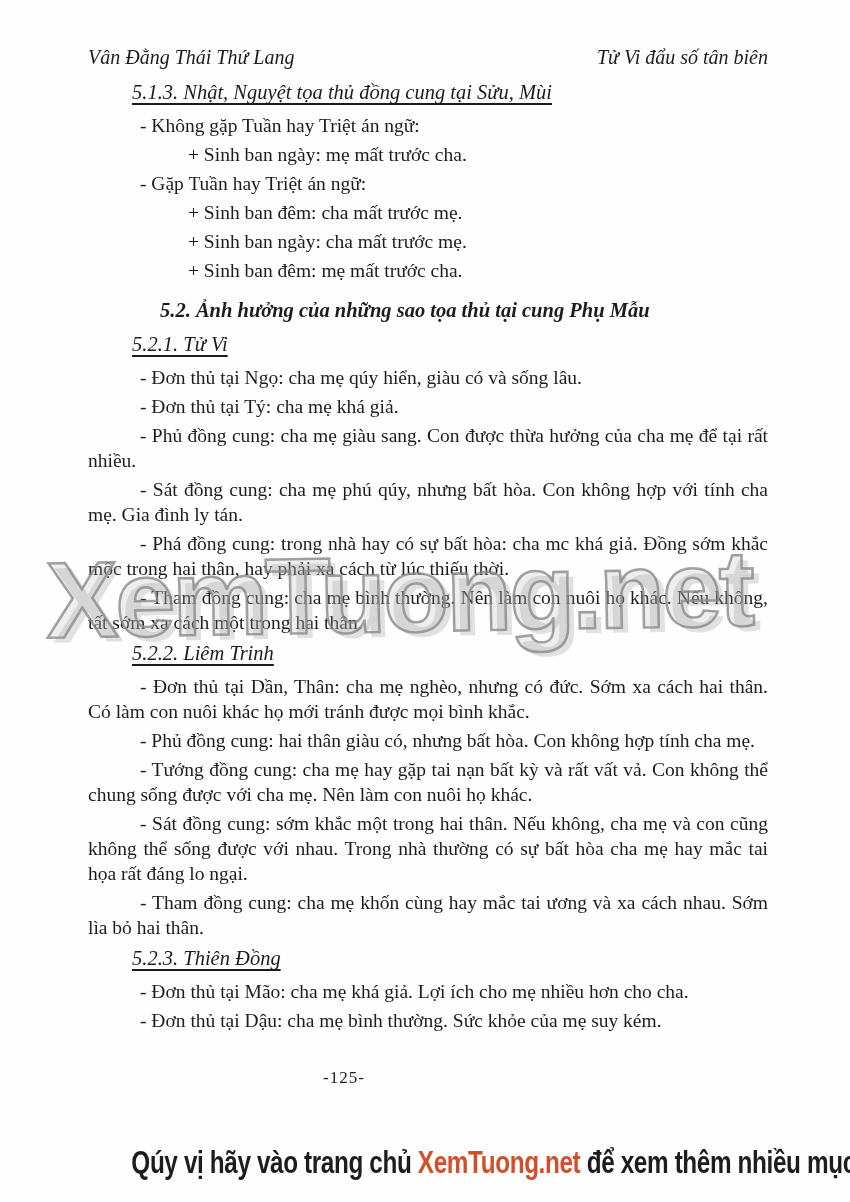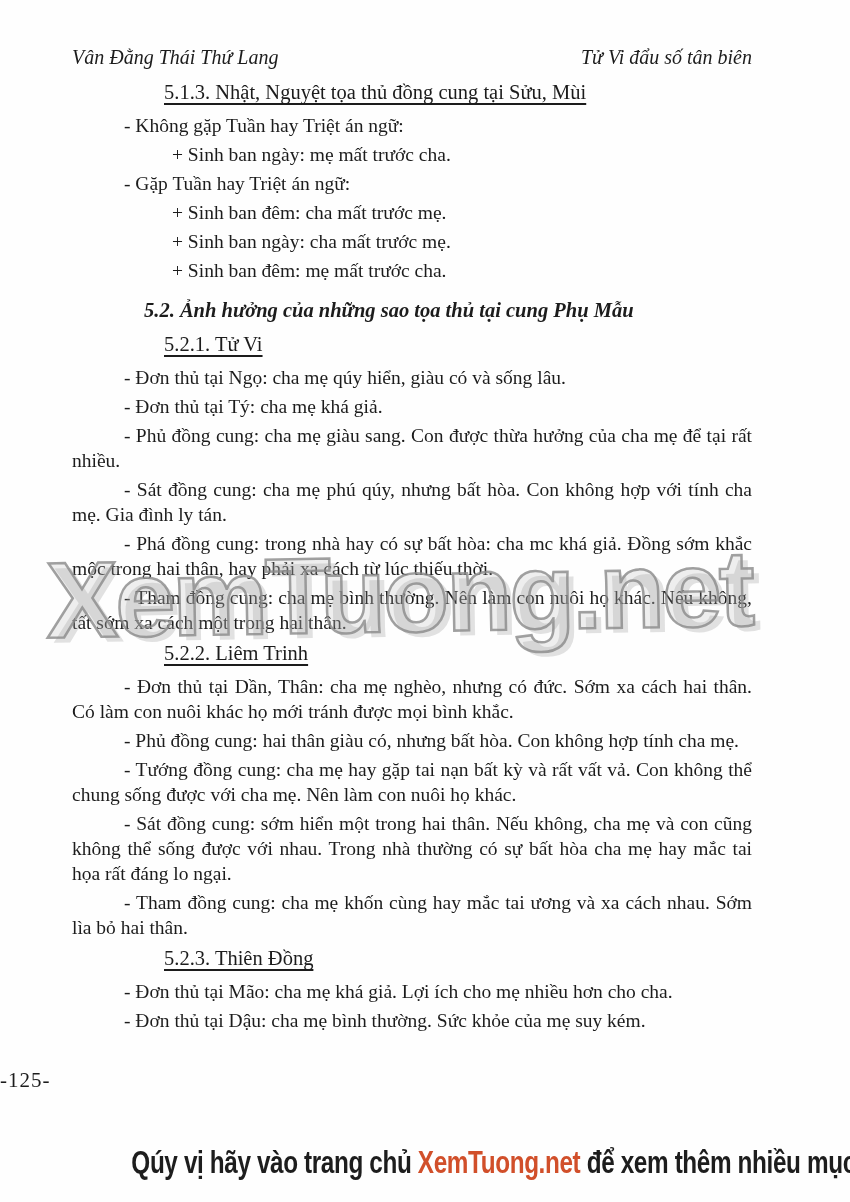--- a/index.html
+++ b/index.html
@@ -2,42 +2,42 @@
 <html lang="vi"><head>
 <meta charset="utf-8">
 <style>
   html,body{margin:0;padding:0;}
   body{
     width:850px;height:1202px;background:#ffffff;
     font-family:"Liberation Serif", serif;color:#1c1c1c;
     position:relative;overflow:hidden;
   }
   .page{position:absolute;inset:0;background:#fefefe;}
-  .content{position:absolute;left:72px;top:44px;width:680px;}
+  .content{position:absolute;left:88px;top:44px;width:680px;}
   .page-header{
     display:flex;justify-content:space-between;
     font-style:italic;font-size:20px;line-height:26px;margin-bottom:9px;
   }
   .h-ul{
-    font-size:20.5px;line-height:26px;
-    margin:5px 0 8px 92px;text-indent:0;
+    font-style:italic;font-size:20.5px;line-height:26px;
+    margin:5px 0 8px 44px;text-indent:0;
     text-decoration:underline;text-underline-offset:4px;text-decoration-thickness:1.5px;
   }
   .h-bold{
     font-weight:bold;font-style:italic;font-size:20.5px;line-height:27px;
     margin:14px 0 7px 72px;text-indent:0;
   }
   .para{
     font-size:19.5px;line-height:25px;margin:0 0 4px 0;
     text-align:justify;text-indent:52px;
   }
   .para.sub{text-indent:100px;text-align:left;}
   .page-number{
-    position:absolute;left:0;top:1068px;width:688px;
-    font-size:21px;letter-spacing:1px;
+    position:absolute;left:0;top:1068px;width:688px;text-align:center;
+    font-size:17px;letter-spacing:1px;
   }
   .watermark{
     position:absolute;left:46px;top:540px;width:780px;
     font-family:"Liberation Sans", sans-serif;font-weight:bold;
     font-size:108px;letter-spacing:-3px;line-height:1;white-space:nowrap;
     color:rgba(165,165,165,0.18);
     -webkit-text-stroke:2.5px rgba(138,138,138,0.8);
     text-shadow:6px 5px 0 rgba(160,160,160,0.30);
     transform:rotate(-1deg);
     pointer-events:none;z-index:5;
@@ -73,21 +73,21 @@
         <p class="para">- Đơn thủ tại Ngọ: cha mẹ qúy hiển, giàu có và sống lâu.</p>
         <p class="para">- Đơn thủ tại Tý: cha mẹ khá giả.</p>
         <p class="para">- Phủ đồng cung: cha mẹ giàu sang. Con được thừa hưởng của cha mẹ để tại rất nhiều.</p>
         <p class="para">- Sát đồng cung: cha mẹ phú qúy, nhưng bất hòa. Con không hợp với tính cha mẹ. Gia đình ly tán.</p>
         <p class="para">- Phá đồng cung: trong nhà hay có sự bất hòa: cha mc khá giả. Đồng sớm khắc mộc trong hai thân, hay phải xa cách từ lúc thiếu thời.</p>
         <p class="para">- Tham đồng cung: cha mẹ bình thường. Nên làm con nuôi họ khác. Nếu không, tất sớm xa cách một trong hai thân.</p>
         <p class="h-ul">5.2.2. Liêm Trinh</p>
         <p class="para">- Đơn thủ tại Dần, Thân: cha mẹ nghèo, nhưng có đức. Sớm xa cách hai thân. Có làm con nuôi khác họ mới tránh được mọi bình khắc.</p>
         <p class="para">- Phủ đồng cung: hai thân giàu có, nhưng bất hòa. Con không hợp tính cha mẹ.</p>
         <p class="para">- Tướng đồng cung: cha mẹ hay gặp tai nạn bất kỳ và rất vất vả. Con không thể chung sống được với cha mẹ. Nên làm con nuôi họ khác.</p>
-        <p class="para">- Sát đồng cung: sớm hiển một trong hai thân. Nếu không, cha mẹ và con cũng không thể sống được với nhau. Trong nhà thường có sự bất hòa cha mẹ hay mắc tai họa rất đáng lo ngại.</p>
+        <p class="para">- Sát đồng cung: sớm khắc một trong hai thân. Nếu không, cha mẹ và con cũng không thể sống được với nhau. Trong nhà thường có sự bất hòa cha mẹ hay mắc tai họa rất đáng lo ngại.</p>
         <p class="para">- Tham đồng cung: cha mẹ khốn cùng hay mắc tai ương và xa cách nhau. Sớm lìa bỏ hai thân.</p>
         <p class="h-ul">5.2.3. Thiên Đồng</p>
         <p class="para">- Đơn thủ tại Mão: cha mẹ khá giả. Lợi ích cho mẹ nhiều hơn cho cha.</p>
         <p class="para">- Đơn thủ tại Dậu: cha mẹ bình thường. Sức khỏe của mẹ suy kém.</p>
       </div>
   </div>
 
   <div class="watermark">XemTuong.net</div>
 
   <div class="page-number">-125-</div>

